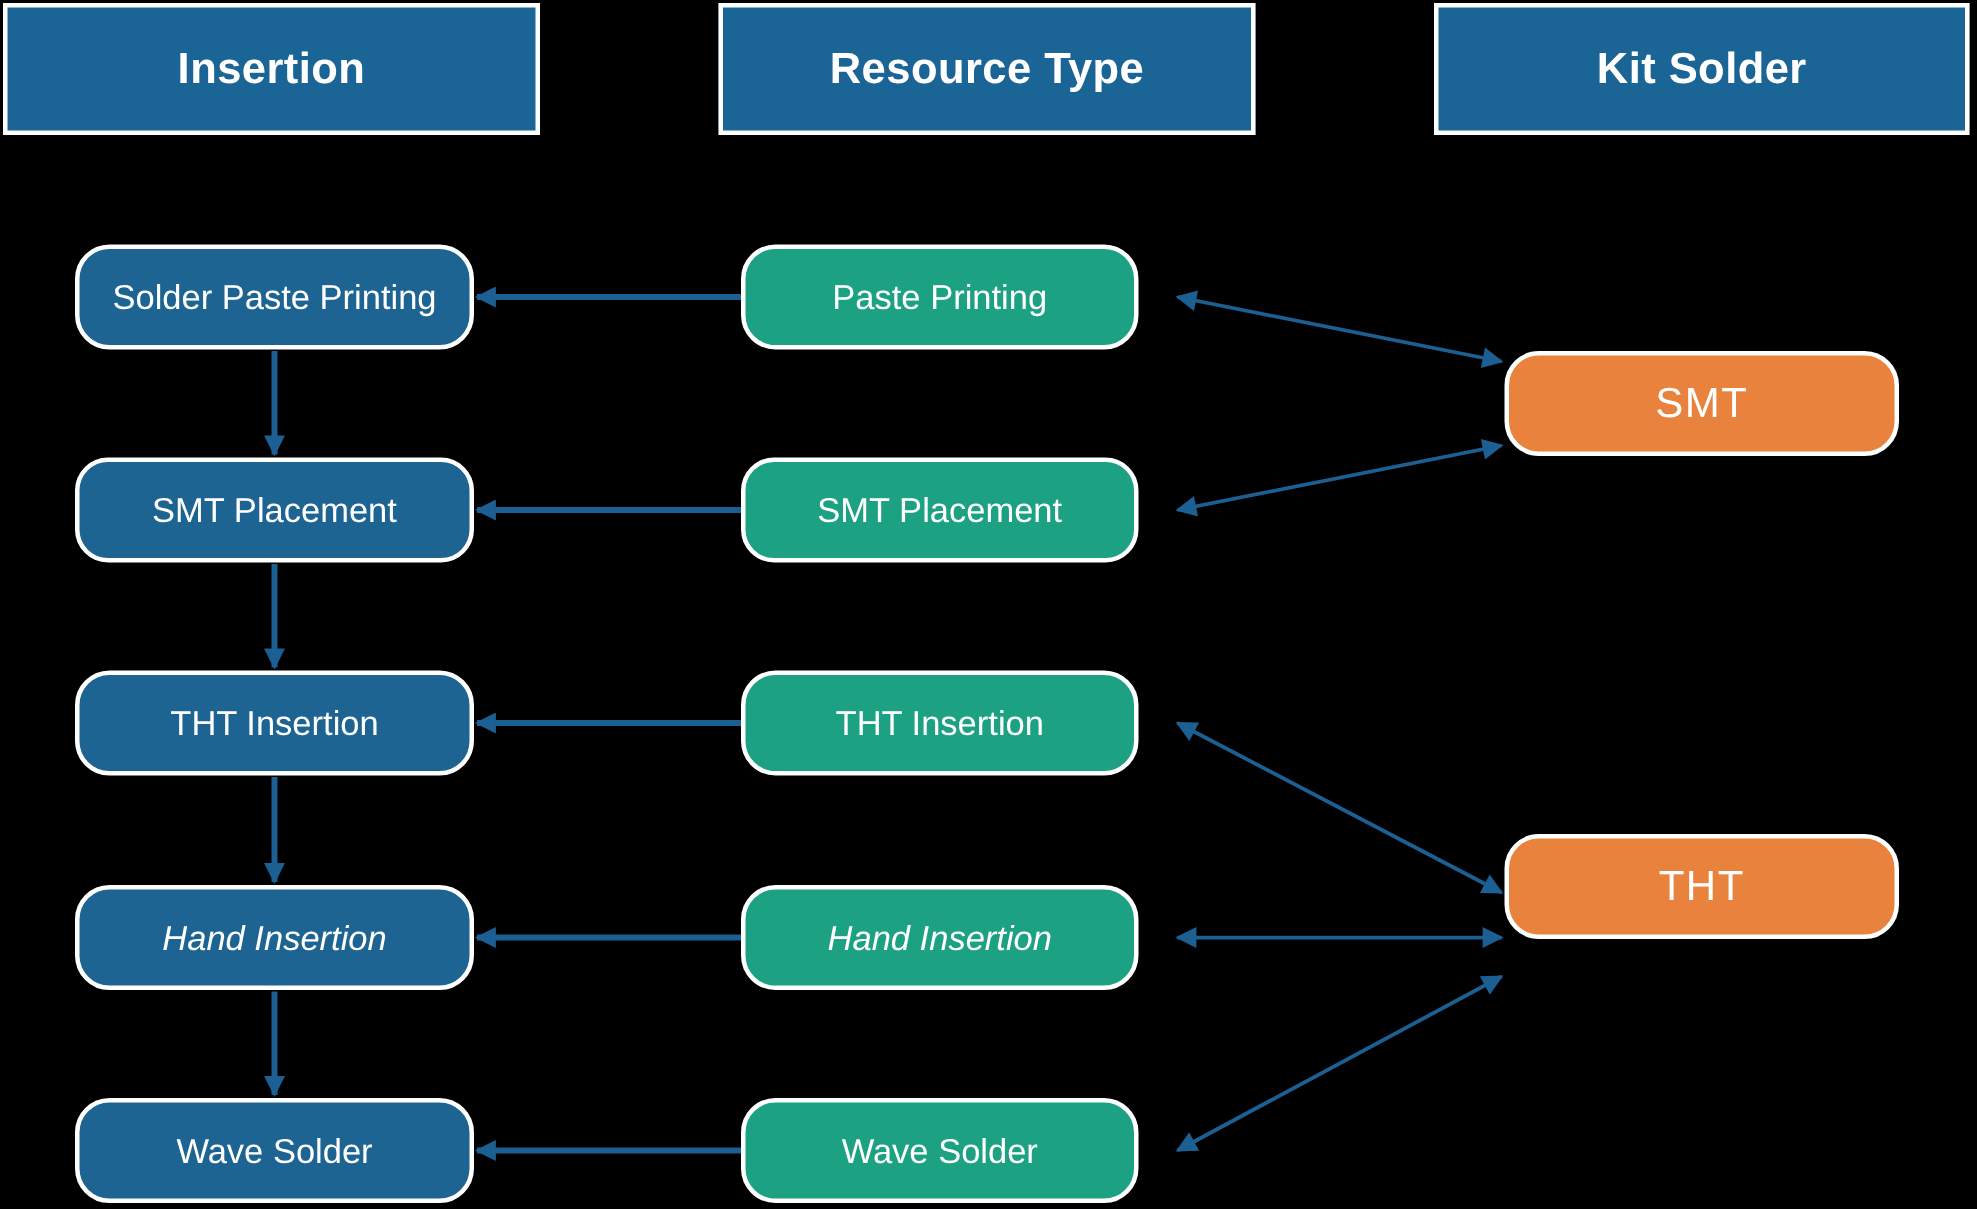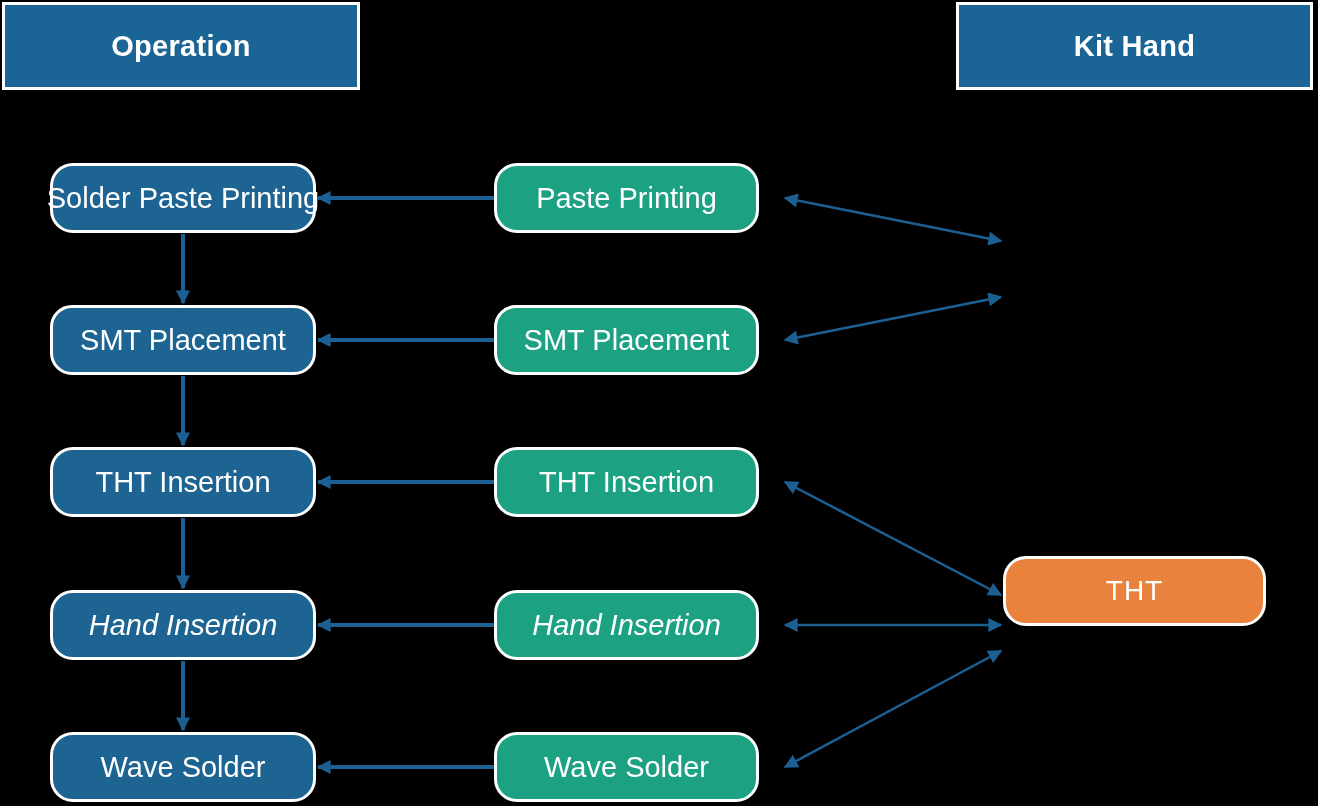--- a/index.html
+++ b/index.html
@@ -43,21 +43,21 @@
     height: 70px;
     border: 3px solid var(--border-color, #fff);
     border-radius: 23px;
     display: flex;
     align-items: center;
     justify-content: center;
     z-index: 2;
   }
   .node span {
     color: var(--text-color, #fff);
-    font-size: 29px;
+    font-size: 23px;
     font-weight: 400;
     white-space: nowrap;
   }
   .node.op  { background: var(--op-color, #1d6492); left: 50px;  width: 266px; }
   .node.rt  { background: var(--rt-color, #1ca183); left: 494px; width: 265px; }
   .node.kg  { background: var(--kg-color, #e8823d); left: 1003px; width: 263px; }
   .node.kg span { font-size: 28px; font-weight: 500; letter-spacing: 1px; }
   .row-1 { top: 163px; }
   .row-2 { top: 305px; border-radius: 22px; }
   .row-3 { top: 447px; }
@@ -90,24 +90,27 @@
         <line x1="318" y1="767" x2="516" y2="767" stroke="#1C5F93" stroke-width="4" marker-end="url(#arrow-end)" marker-start="url(#arrow-start)"></line>
         <line x1="785" y1="198" x2="1001" y2="241" stroke="#1C5F93" stroke-width="2.5" marker-end="url(#arrow-end)" marker-start="url(#arrow-start)"></line>
         <line x1="785" y1="340" x2="1001" y2="297" stroke="#1C5F93" stroke-width="2.5" marker-end="url(#arrow-end)" marker-start="url(#arrow-start)"></line>
         <line x1="785" y1="482" x2="1001" y2="595" stroke="#1C5F93" stroke-width="2.5" marker-end="url(#arrow-end)" marker-start="url(#arrow-start)"></line>
         <line x1="785" y1="625" x2="1001" y2="625" stroke="#1C5F93" stroke-width="2.5" marker-end="url(#arrow-end)" marker-start="url(#arrow-start)"></line>
         <line x1="785" y1="767" x2="1001" y2="651" stroke="#1C5F93" stroke-width="2.5" marker-end="url(#arrow-end)" marker-start="url(#arrow-start)"></line>
       </g>
   </svg>
 
   <div class="hdr" style="left:2px; top:2px; width:358px;">
-    <span>Operation</span>
+    <span>Insertion</span>
+  </div>
+  <div class="hdr" style="left:479px; top:2px; width:358px;">
+    <span>Resource Type</span>
   </div>
   <div class="hdr" style="left:956px; top:2px; width:357px;">
-    <span>Kit Hand</span>
+    <span>Kit Solder</span>
   </div>
 
   <div class="node op row-1">
     <span>Solder Paste Printing</span>
   </div>
   <div class="node op row-2">
     <span>SMT Placement</span>
   </div>
   <div class="node op row-3">
     <span>THT Insertion</span>
@@ -128,17 +131,20 @@
   <div class="node rt row-3">
     <span>THT Insertion</span>
   </div>
   <div class="node rt row-4">
     <span>Hand Insertion</span>
   </div>
   <div class="node rt row-5">
     <span>Wave Solder</span>
   </div>
 
+  <div class="node kg" style="top:234px;">
+    <span>SMT</span>
+  </div>
   <div class="node kg" style="top:556px;">
     <span>THT</span>
   </div>
 
 </div>
 
 </body></html>

